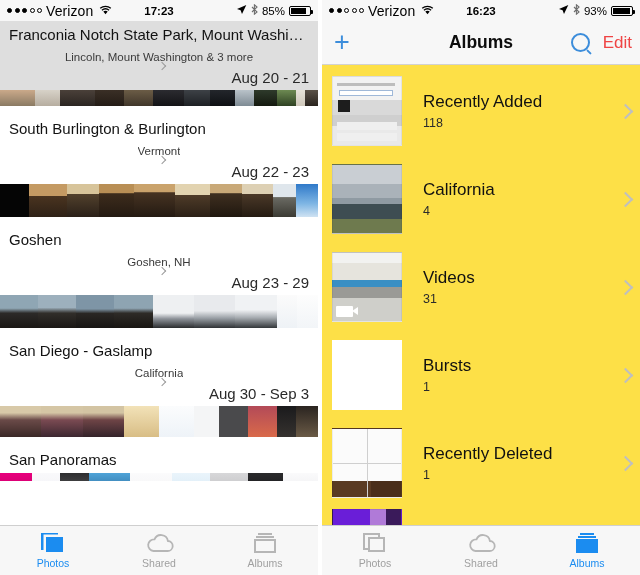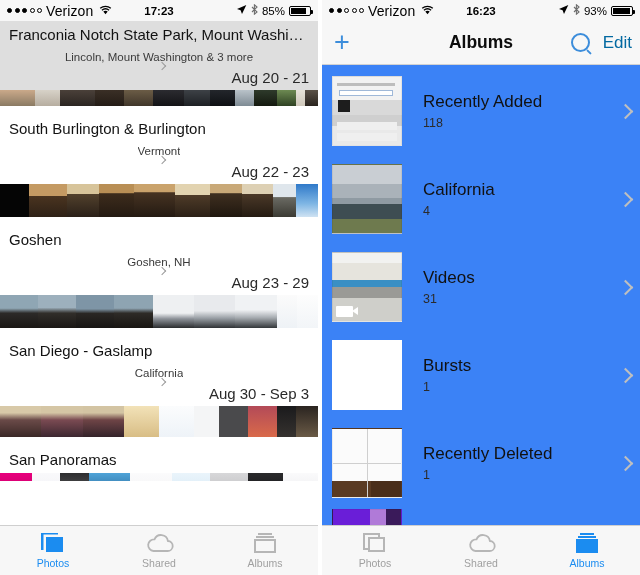--- a/index.html
+++ b/index.html
@@ -34,21 +34,21 @@
           display:flex;align-items:center;padding:0 8px;position:relative;}
   .nav-title{position:absolute;left:0;right:0;text-align:center;font-size:17.5px;
              font-weight:bold;color:#0d0d0d;pointer-events:none;}
   .nav-back{display:flex;align-items:center;color:#3c8ddb;font-size:17px;gap:3px;
             position:relative;z-index:2;cursor:pointer;}
   .chev-left{display:inline-block;width:9px;height:9px;border-left:2.4px solid #3c8ddb;
              border-bottom:2.4px solid #3c8ddb;transform:rotate(45deg);margin-right:1px;}
   .nav-plus{font-size:27px;color:#3c8ddb;line-height:1;font-weight:300;position:relative;
             z-index:2;cursor:pointer;padding-left:4px;}
   .nav-right{margin-left:auto;display:flex;align-items:center;gap:13px;position:relative;z-index:2;}
-  .nav-edit{color:#0369a1;font-size:17px;cursor:pointer;}
+  .nav-edit{color:#ef4444;font-size:17px;cursor:pointer;}
   .mag{width:15px;height:15px;border:2px solid #3c8ddb;border-radius:50%;position:relative;
        display:inline-block;cursor:pointer;}
   .mag:after{content:"";position:absolute;width:2px;height:6px;background:#3c8ddb;
              right:-2px;bottom:-5px;transform:rotate(-45deg);border-radius:1px;}
 
   
   .collist{height:calc(575px - 21px - 44px - 50px);overflow:hidden;background:#fff;}
   .coll{background:#fff;}
   .coll.sel .coll-head{background:#dedede;}
   .coll-head{padding:5px 9px 4px 9px;}
@@ -57,21 +57,21 @@
   .coll-sub{display:flex;align-items:center;margin-top:7px;flex-direction:column;}
   .coll-loc{font-size:11.5px;color:#3a3a3a;white-space:nowrap;overflow:hidden;}
   .chev-sm{display:inline-block;width:5px;height:5px;border-right:1.4px solid #9a9a9a;
            border-top:1.4px solid #9a9a9a;transform:rotate(45deg);margin-left:5px;flex:none;}
   .coll-date{margin-left:auto;font-size:15px;color:#2a2a2a;white-space:nowrap;padding-left:6px;text-align:right;}
   .strip{display:flex;width:100%;overflow:hidden;}
   .strip .ph{flex:none;height:100%;background-size:cover;}
   .gap{height:9px;background:#fff;}
 
   
-  .alblist{height:calc(575px - 21px - 44px - 50px);overflow:hidden;background:#3b82f6;
+  .alblist{height:calc(575px - 21px - 44px - 50px);overflow:hidden;background:#fde047;
            padding-top:2px;}
   .album{display:flex;align-items:center;height:88px;padding:0 9px 0 10px;position:relative;}
   .album-thumb{width:70px;height:70px;flex:none;background:#e8e8e8;overflow:hidden;
                position:relative;border:1px solid rgba(0,0,0,.06);box-sizing:border-box;}
   .album-text{margin-left:21px;}
   .album-name{font-size:17px;color:#111;line-height:20px;}
   .album-count{font-size:12.5px;color:#2b2b2b;margin-top:4px;}
   .chev-r{margin-left:auto;display:inline-block;width:9px;height:9px;
           border-right:2px solid #bfbfbf;border-top:2px solid #bfbfbf;transform:rotate(45deg);}
   .vidbadge{position:absolute;left:3px;bottom:4px;width:17px;height:11px;background:#fff;

